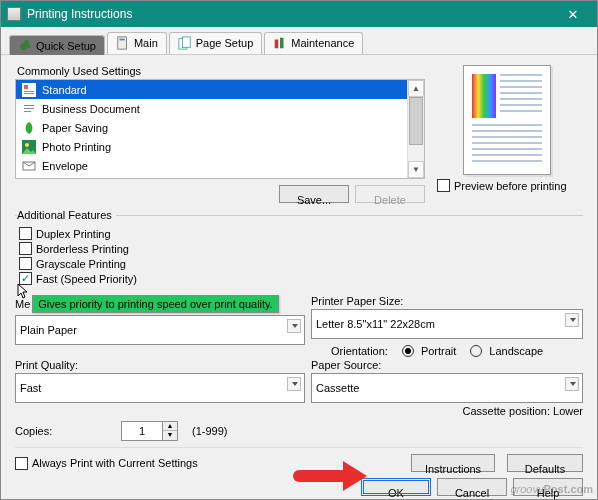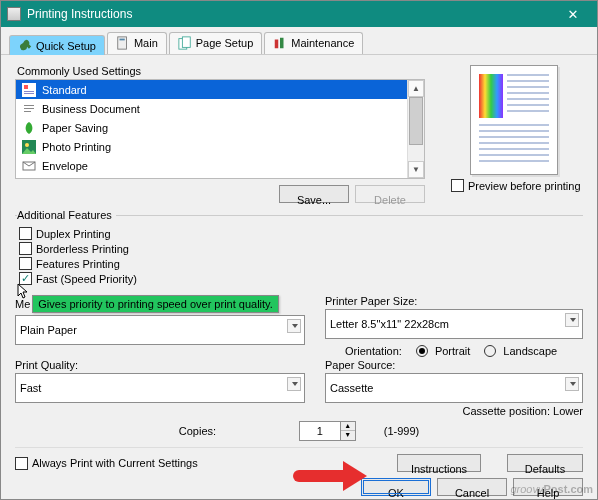--- a/index.html
+++ b/index.html
@@ -4,25 +4,25 @@
 <style>
 * { box-sizing: border-box; font-family: "Segoe UI", Tahoma, sans-serif; font-size: 11px; }
 body { margin: 0; background: #ccc; }
 .window { width: 598px; height: 500px; background: #f0f0f0; position: relative; border: 1px solid #888; }
 .titlebar { height: 26px; background: #0f8b80; color: #fff; display: flex; align-items: center; padding: 0 6px; }
 .titlebar .ticon { width: 14px; height: 14px; background: linear-gradient(#eee,#ccc); border: 1px solid #777; margin-right: 6px; }
 .titlebar .title { flex: 1; font-size: 12px; }
 .titlebar .close { width: 36px; height: 26px; display:flex; align-items:center; justify-content:center; color:#fff; font-size: 13px; cursor:pointer; }
 .tabs { display: flex; align-items: flex-end; gap: 2px; padding: 4px 8px 0 8px; background: #f0f0f0; border-bottom: 1px solid #ccc; height: 28px; }
 .tab { display:flex; align-items:center; gap:4px; padding: 3px 8px 4px 8px; border:1px solid #bbb; border-bottom:none; background:#f7f7f7; border-radius:3px 3px 0 0; cursor:pointer; }
-.tab.active { background:#7dd3fc; position:relative; top:3px; }
+.tab.active { background:#737373; position:relative; top:3px; }
 .tab .ic { width:14px; height:14px; }
 .body { padding: 8px 14px 6px 14px; position: relative; height: calc(100% - 26px - 28px); background:#f0f0f0; }
 .group-label { margin: 2px 0 2px 2px; }
-.row { display:flex; gap:20px;justify-content:center; }
+.row { display:flex; gap:6px; }
 .cus-box { border:1px solid #bbb; background:#fff; width:410px; height:100px; position:relative; }
 .cus-list { position:absolute; inset:0 17px 0 0; overflow:hidden; }
 .cus-item { display:flex; align-items:center; gap:6px; padding:1px 6px; height:19px; }
 .cus-item.sel { background:#0a64d8; color:#fff; }
 .cus-item .ic { width:14px; height:14px; flex:none; }
 .cus-scroll { position:absolute; right:0; top:0; bottom:0; width:17px; background:#f0f0f0; border-left:1px solid #ddd; }
 .cus-scroll .arr { height:17px; display:flex; align-items:center; justify-content:center; border:1px solid #ccc; background:#fafafa; font-size:8px; color:#555; cursor:pointer; }
 .cus-scroll .thumb { position:absolute; top:17px; left:1px; right:1px; height:48px; background:#cfcfcf; border:1px solid #aaa; }
 .btn { min-width:70px; height:14px; border:1px solid #8d8d8d; background:#e9e9e9; cursor:pointer; padding:8px 10px; }
 .btn:disabled, .btn.disabled { color:#9a9a9a; border-color:#c4c4c4; background:#efefef; cursor:default; }
@@ -189,21 +189,21 @@
       <div class="chkrow">
           <span class="chk"></span>
           <span>Duplex Printing</span>
         </div>
       <div class="chkrow">
           <span class="chk"></span>
           <span>Borderless Printing</span>
         </div>
       <div class="chkrow">
           <span class="chk"></span>
-          <span>Features Printing</span>
+          <span>Grayscale Printing</span>
         </div>
       <div class="chkrow" style="position:relative;">
         <span class="chk checked"></span>
         <span>Fast (Speed Priority)</span>
         <svg class="cursor" style="left:-2px; top:11px;" viewBox="0 0 14 18">
             <path d="M1 1l0 12 3-3 2 5 2-1-2-5 4 0z" fill="#fff" stroke="#000" stroke-width="1"></path>
           </svg>
       </div>
     </fieldset>
 

